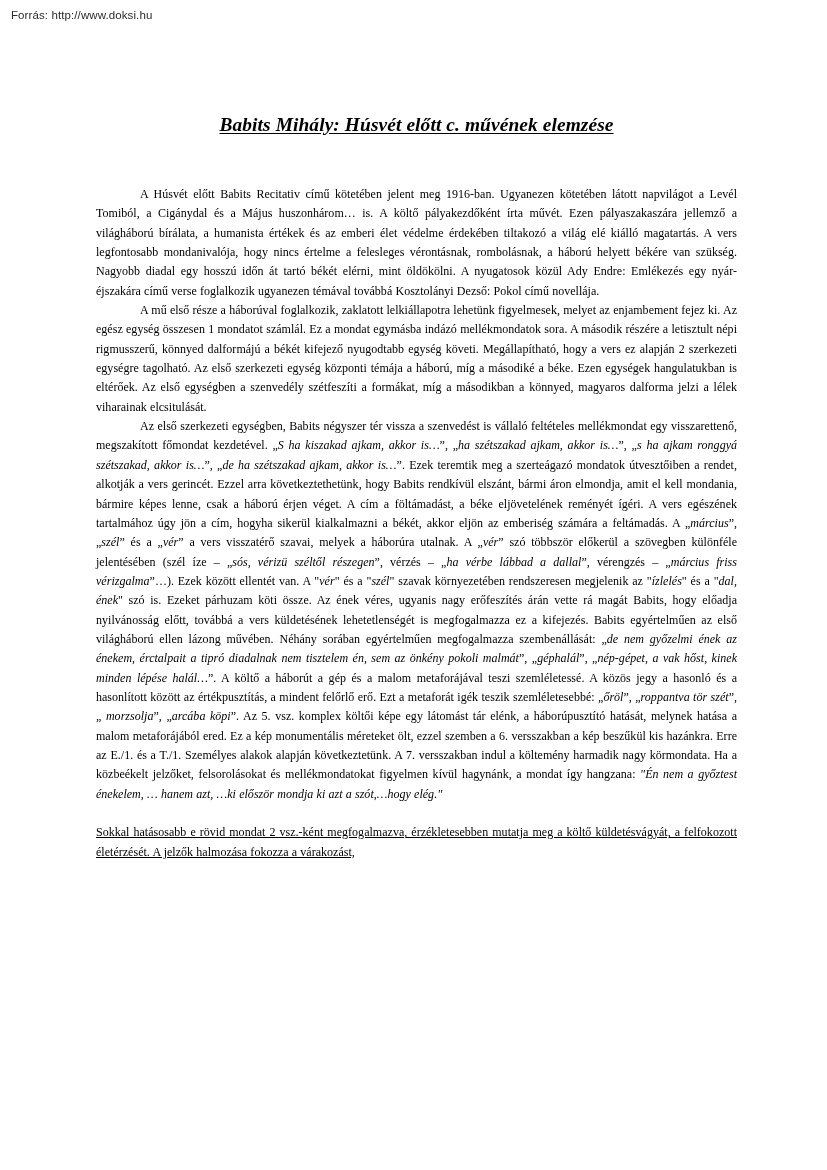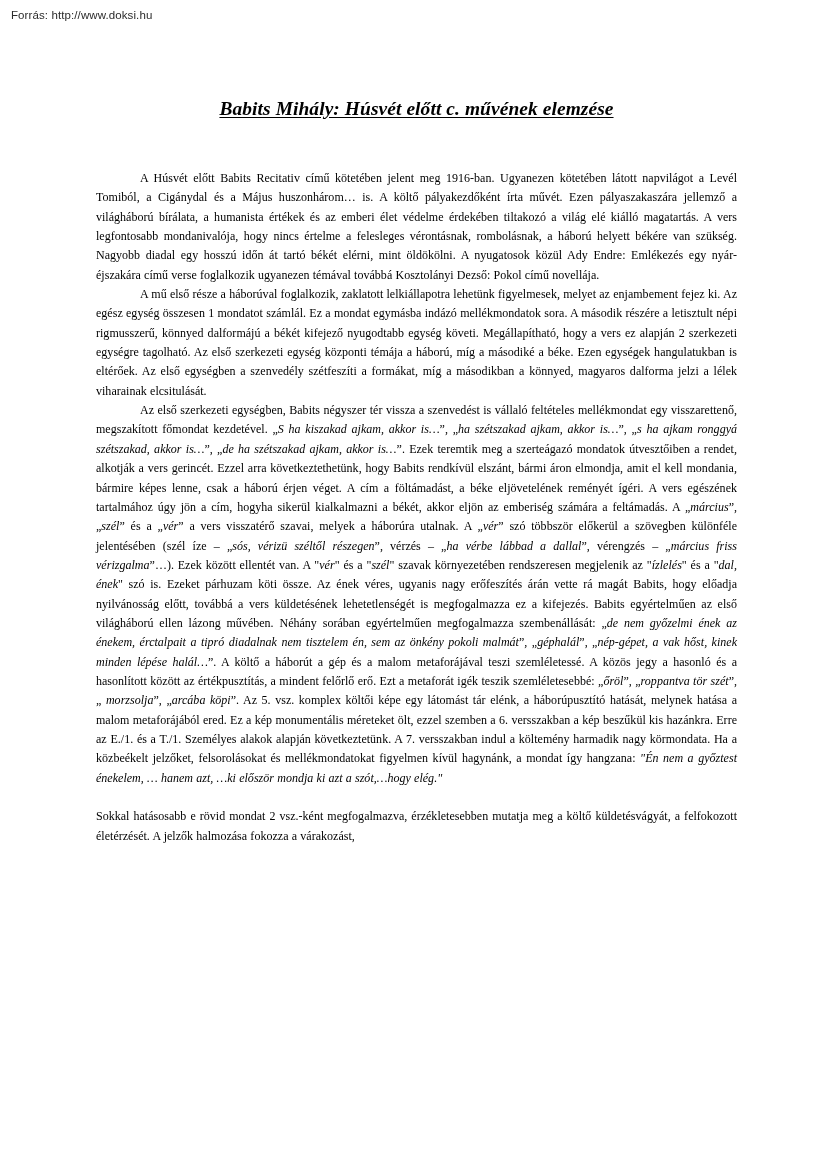--- a/index.html
+++ b/index.html
@@ -45,21 +45,21 @@
   }
 
   .doc-title {
     font-size: 19.4px;
     font-weight: bold;
     font-style: italic;
     text-align: center;
     text-decoration: underline;
     text-underline-offset: 2px;
     line-height: 26px;
-    margin: 0 0 47px 0;
+    margin: 16px 0 47px 0;
     letter-spacing: 0.1px;
     white-space: nowrap;
   }
 
   p.para {
     margin: 0;
     font-size: 12px;
     line-height: 19.35px;
     text-align: justify;
     text-justify: inter-word;
@@ -68,20 +68,21 @@
     word-spacing: 0.2px;
     hyphens: none;
   }
 
   p.para.no-indent {
     text-indent: 0;
   }
 
   p.para.gap-before {
     margin-top: 19.3px;
+    text-decoration: underline;
   }
 
   .it { font-style: italic; }
 </style>
 </head>
 <body>
 
 <div class="page">
 
   <div class="source-stamp">Forrás: http://www.doksi.hu</div>

